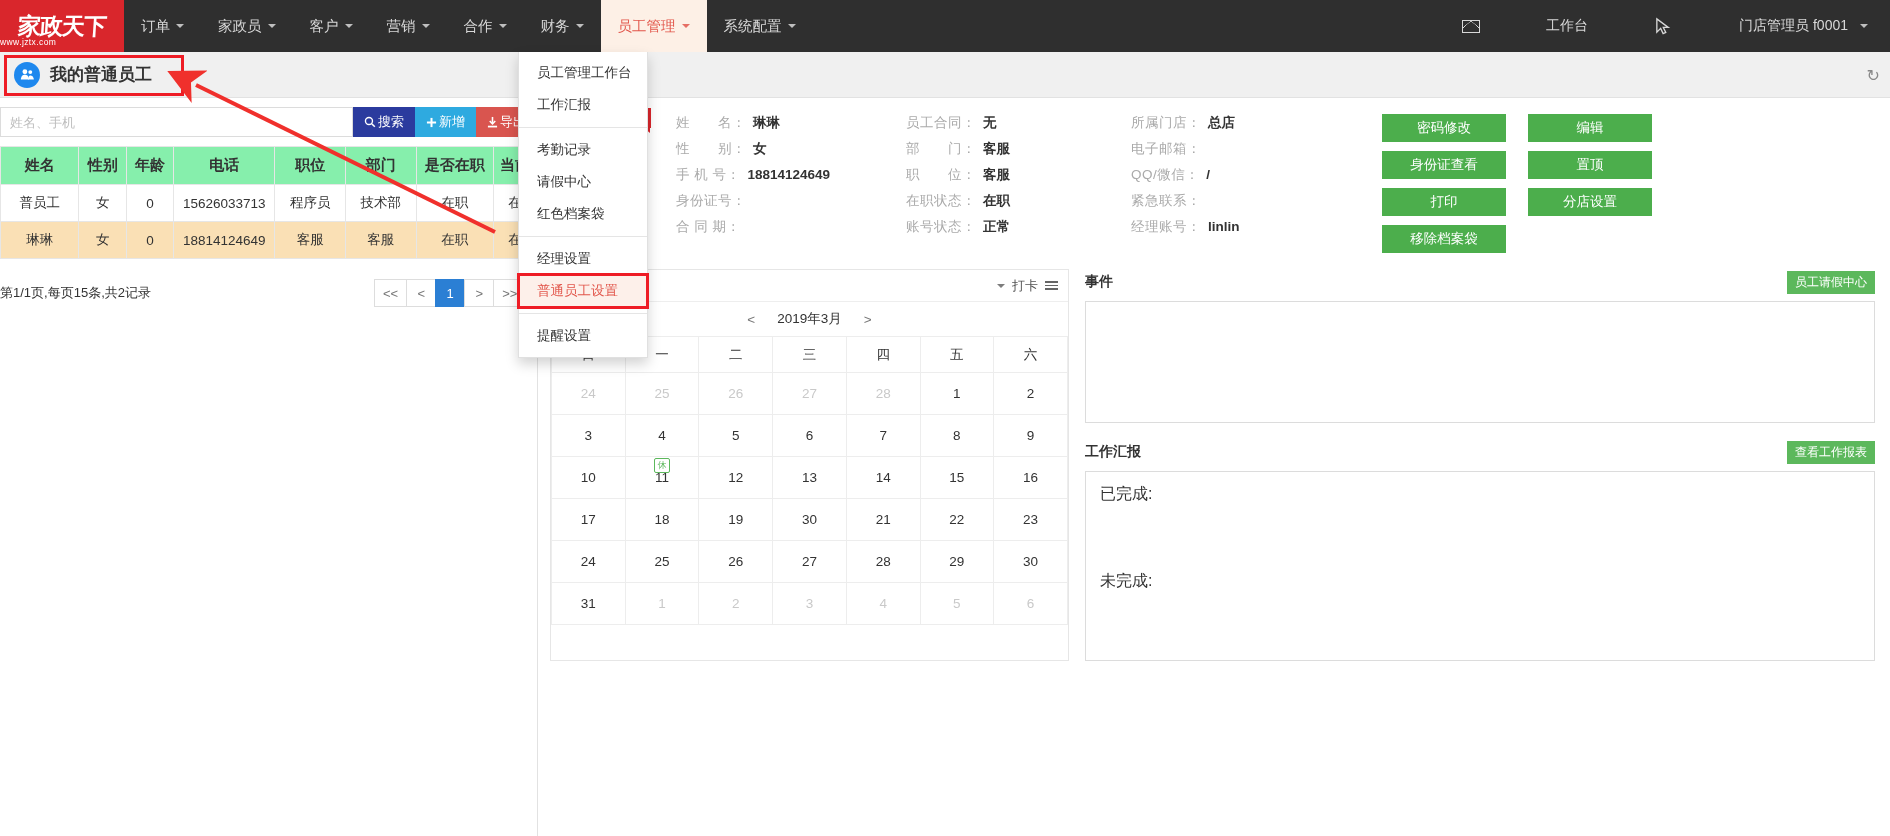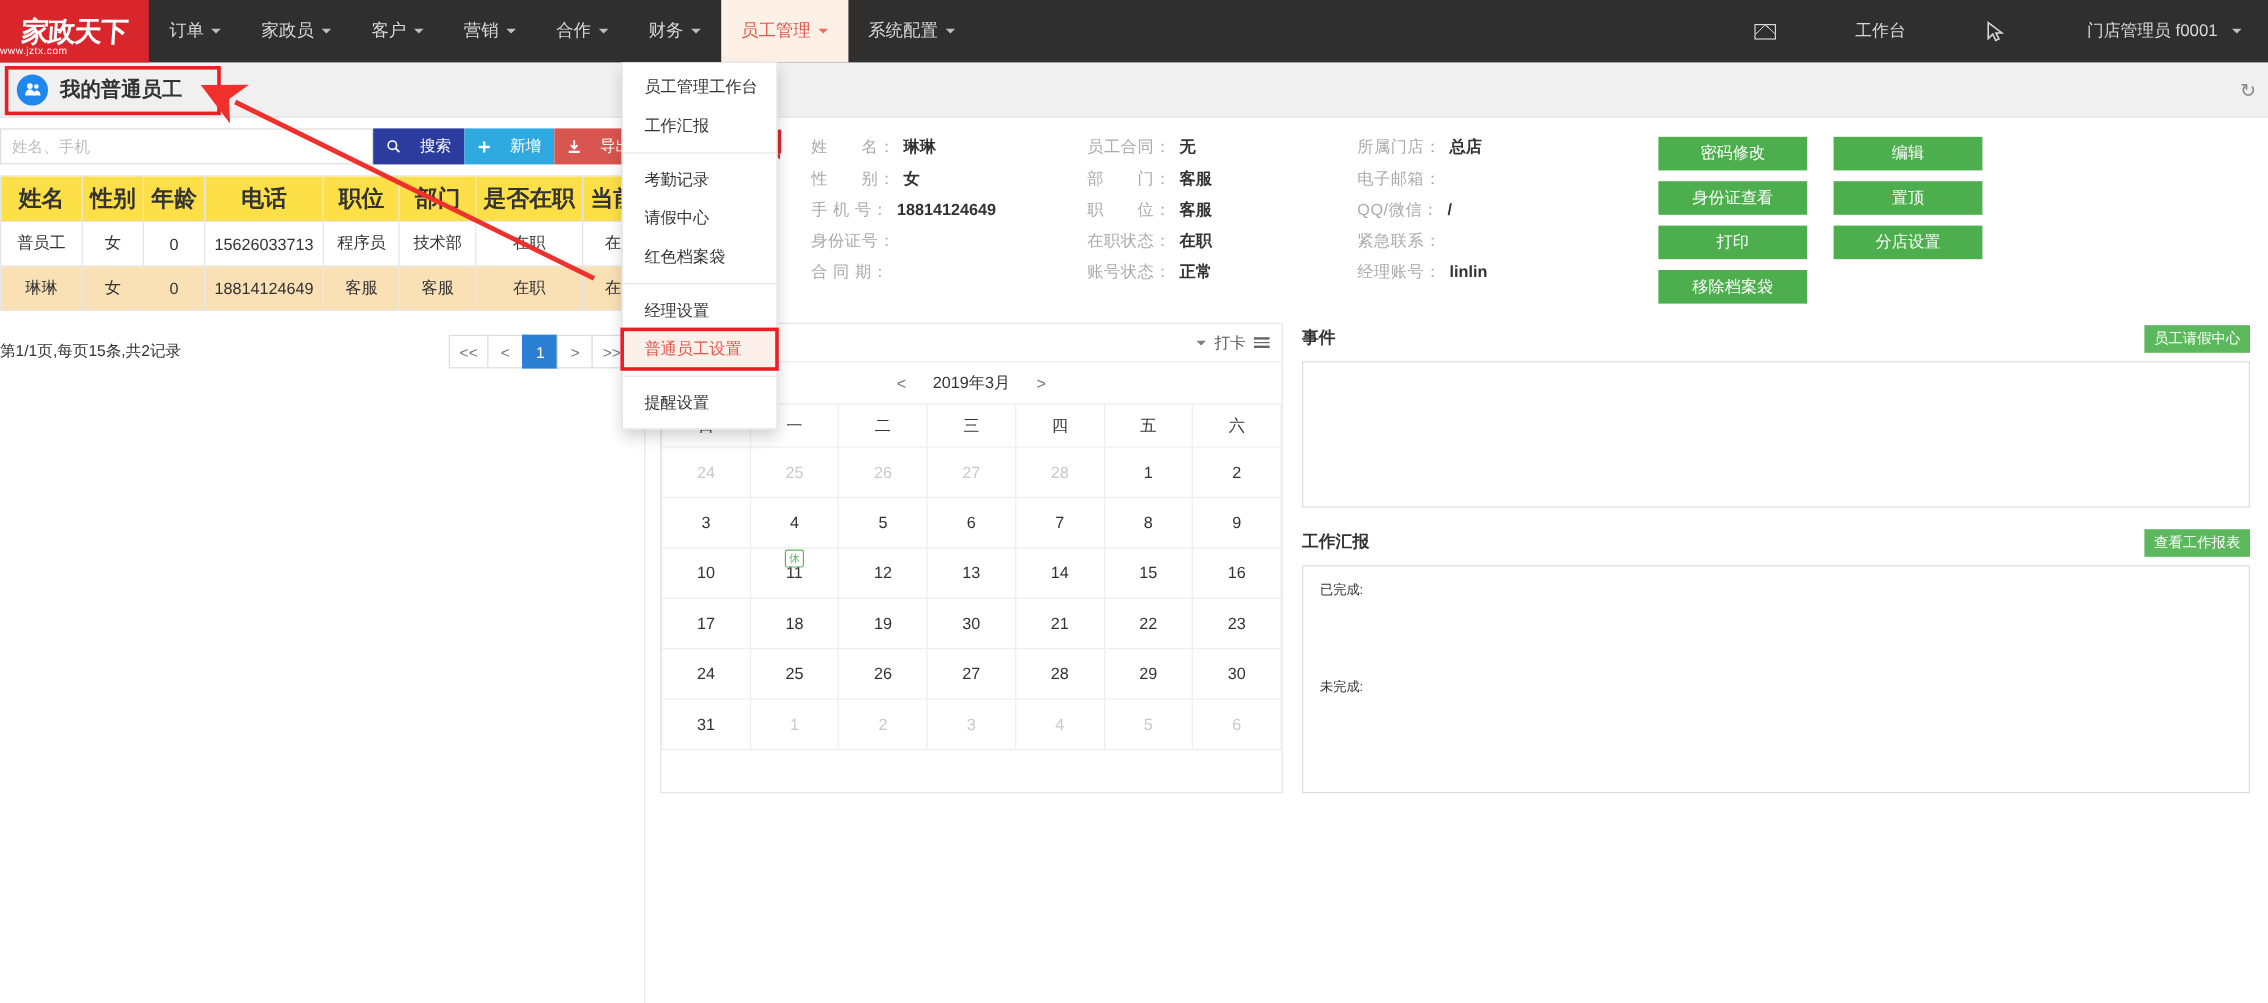--- a/index.html
+++ b/index.html
@@ -114,31 +114,31 @@
   }
   .search-input {
     flex: 1; height: 30px; border: 1px solid #dcdcdc; background: #fff;
     padding: 0 9px; font-size: 13px; color: #000000; outline: none;
     font-family: "Liberation Sans", sans-serif;
   }
   .search-input::placeholder { color: #bdbdbd; }
   .btn-sq {
     display: flex; align-items: center; justify-content: center;
     padding: 0 11px; color: #fff; font-size: 13px; cursor: pointer;
-    border: none; white-space: nowrap; gap: 16px;
+    border: none; white-space: nowrap; gap: 2px;
     font-family: "Liberation Sans", sans-serif;
   }
   .btn-search { background: #2b3b9e; }
   .btn-add { background: #2eaae0; }
   .btn-export { background: #d9554f; }
 
   table.emp-table { width: 100%; border-collapse: collapse; margin-top: 9px; }
   table.emp-table th {
-    background: #fde047; border: 1px solid #e6e6e6;
-    font-size: 19px; font-weight: bold; color: #333;
+    background: #86efac; border: 1px solid #e6e6e6;
+    font-size: 15px; font-weight: bold; color: #333;
     height: 38px; padding: 0 6px; text-align: center; white-space: nowrap;
   }
   table.emp-table td {
     border: 1px solid #e6e6e6; height: 37px; font-size: 13.5px;
     text-align: center; color: #333; padding: 0 6px; white-space: nowrap;
   }
   table.emp-table tr.sel td { background: #fae0b5; }
 
   .pager-row {
     display: flex; align-items: center; height: 40px; margin-top: 14px;
@@ -243,21 +243,21 @@
     display: flex; align-items: center; justify-content: space-between;
     height: 26px; margin-bottom: 6px; gap: 13px;
   }
   .card-title { font-size: 14px; color: #333; font-weight: bold; }
   .tag-btn {
     background: #5cb85c; color: #fff; font-size: 12px; padding: 3px 8px;
     cursor: pointer; white-space: nowrap;
   }
   .card-box { border: 1px solid #dcdcdc; background: #fff; }
   .box-ev { height: 122px; }
-  .box-wr { height: 190px; padding: 12px 14px; font-size: 11px; color: #333; }
+  .box-wr { height: 190px; padding: 12px 14px; font-size: 16px; color: #333; }
   .wr-line { margin-bottom: 66px; }
 
   
   .arrow-svg { position: absolute; top: 52px; left: 0; pointer-events: none; z-index: 70; }
 </style>
 </head>
 <body>
 
 <div id="app">
 

